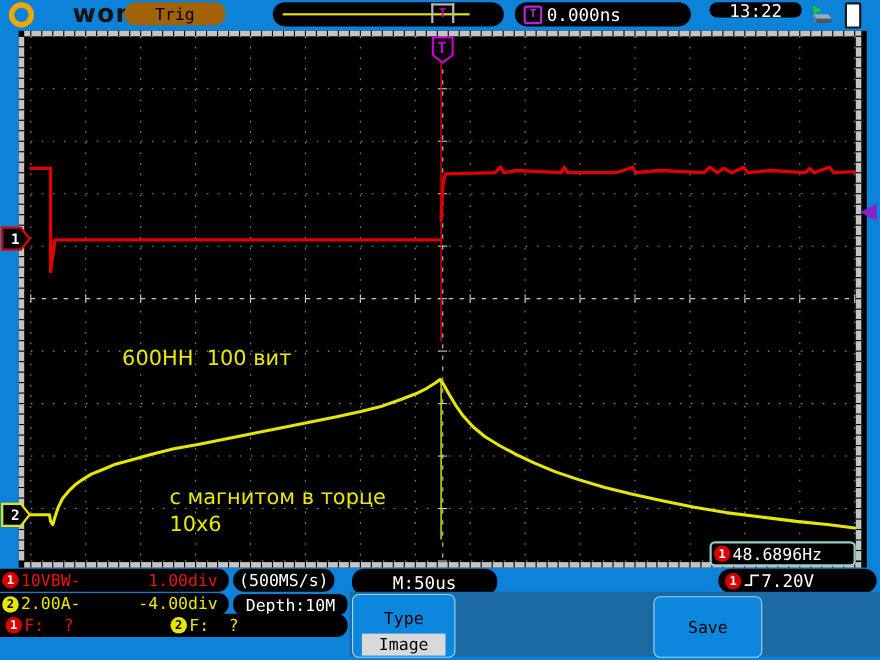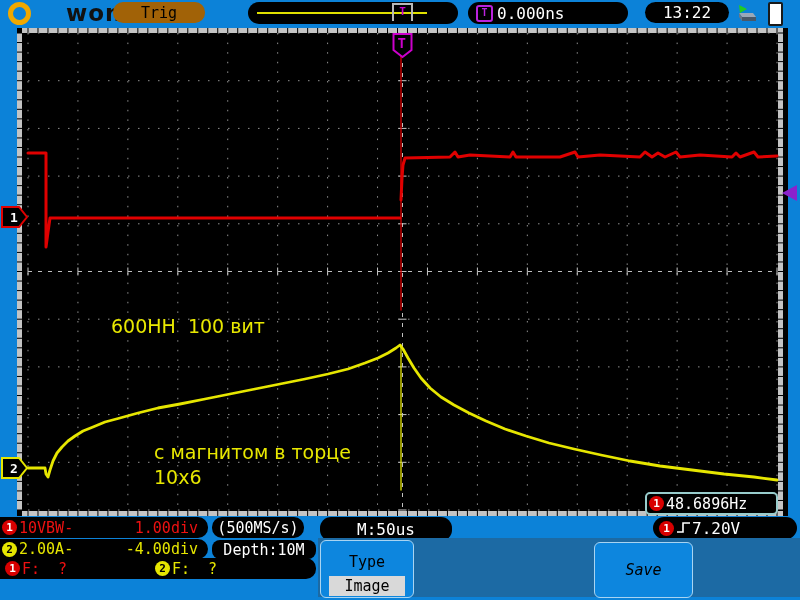--- a/index.html
+++ b/index.html
@@ -16,21 +16,21 @@
   .trig-pill{left:113px;top:2px;width:92px;height:21px;background:#a16207;border-radius:10px;
              color:#000;justify-content:center;font-size:15px;}
   .pos-pill{left:248px;top:2px;width:210px;height:22px;}
   .pos-line{position:absolute;left:9px;top:10px;width:170px;height:2px;background:#e0e000;}
   .pos-window{position:absolute;left:144px;top:1px;width:17px;height:16px;
               border-top:2px solid #b8b8b8;border-left:2px solid #b8b8b8;border-right:2px solid #b8b8b8;
               color:#cc00cc;font-size:11px;font-weight:bold;text-align:center;line-height:13px;}
   .time-pill{left:468px;top:2px;width:160px;height:22px;padding-left:8px;box-sizing:border-box;font-size:16px;}
   .t-icon{width:13px;height:13px;border:2px solid #bb22dd;border-radius:3px;color:#bb22dd;
           font-size:10px;font-weight:bold;text-align:center;line-height:12px;margin-right:4px;}
-  .clock-pill{left:645px;top:2px;width:84px;height:21px;justify-content:center;font-size:16px;}
+  .clock-pill{left:645px;top:2px;width:84px;height:14px;justify-content:center;font-size:16px;}
   .battery{position:absolute;left:768px;top:2px;width:11px;height:20px;background:#fff;
            border:2px solid #1a1a1a;border-radius:2px;}
   
   #scope-svg{position:absolute;left:0;top:0;}
   .annot{position:absolute;color:#e8e800;font-family:"DejaVu Sans",sans-serif;font-size:19px;
          white-space:pre;}
   .freq-badge{position:absolute;left:645px;top:492px;width:133px;height:23px;background:#000;
               border:2px solid #98cccc;border-radius:5px;box-sizing:border-box;display:flex;
               align-items:center;color:#fff;font-size:15px;}
   .chbadge{display:inline-flex;width:15px;height:15px;border-radius:50%;align-items:center;
@@ -49,21 +49,21 @@
   .meas-strip{left:0;top:558px;width:316px;height:21px;border-radius:0 10px 10px 0;padding-left:3px;
               box-sizing:border-box;}
   .meas-grp{display:flex;align-items:center;width:150px;}
   .meas-grp .q{margin-left:18px;}
   .menu-panel{position:absolute;left:318px;top:538px;width:482px;height:59px;background:#1c6aa4;}
   .softbtn{position:absolute;background:#0d86de;border:1px solid #a8d4f2;border-radius:6px;
            color:#000;font-size:15px;display:flex;flex-direction:column;align-items:center;cursor:pointer;}
   .type-btn{left:320px;top:540px;width:92px;height:56px;}
   .type-btn .lbl{margin-top:12px;}
   .type-val{background:#d9d9d9;padding:1px 15px;margin-top:5px;}
-  .save-btn{left:594px;top:542px;width:97px;height:54px;justify-content:center;font-style:italic;}
+  .save-btn{left:594px;top:542px;width:97px;height:54px;justify-content:center;}
 </style>
 </head>
 <body>
 
 <div class="screen">
 
   <div class="hdr">
     <div class="logo">
       <span class="logo-o"></span>
       <span class="logo-won">won</span>

